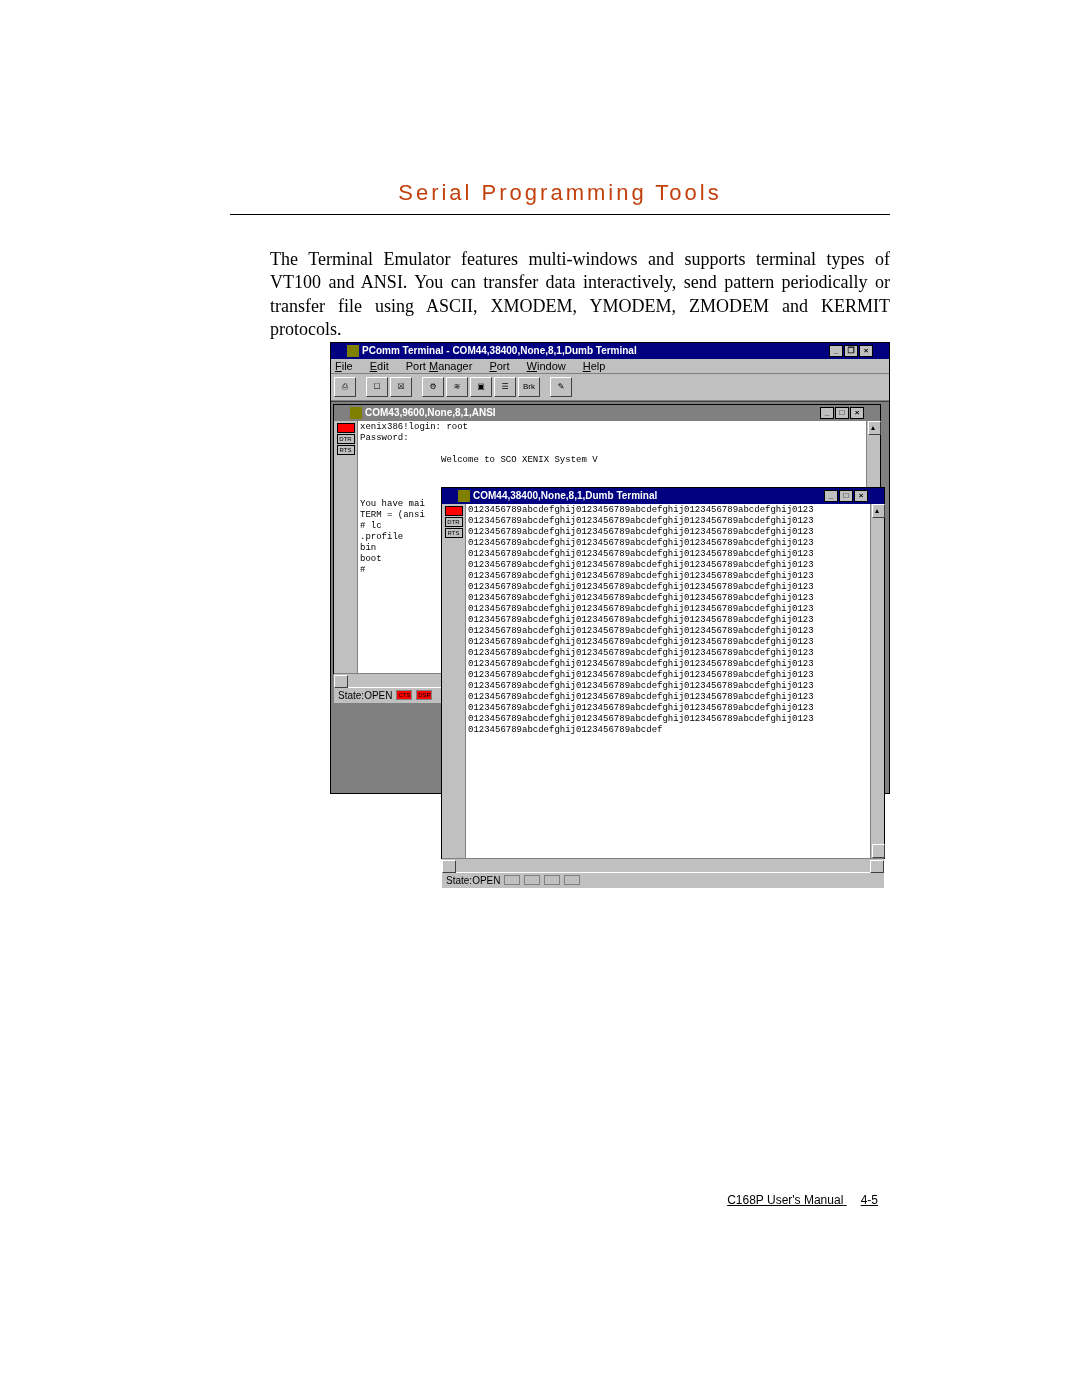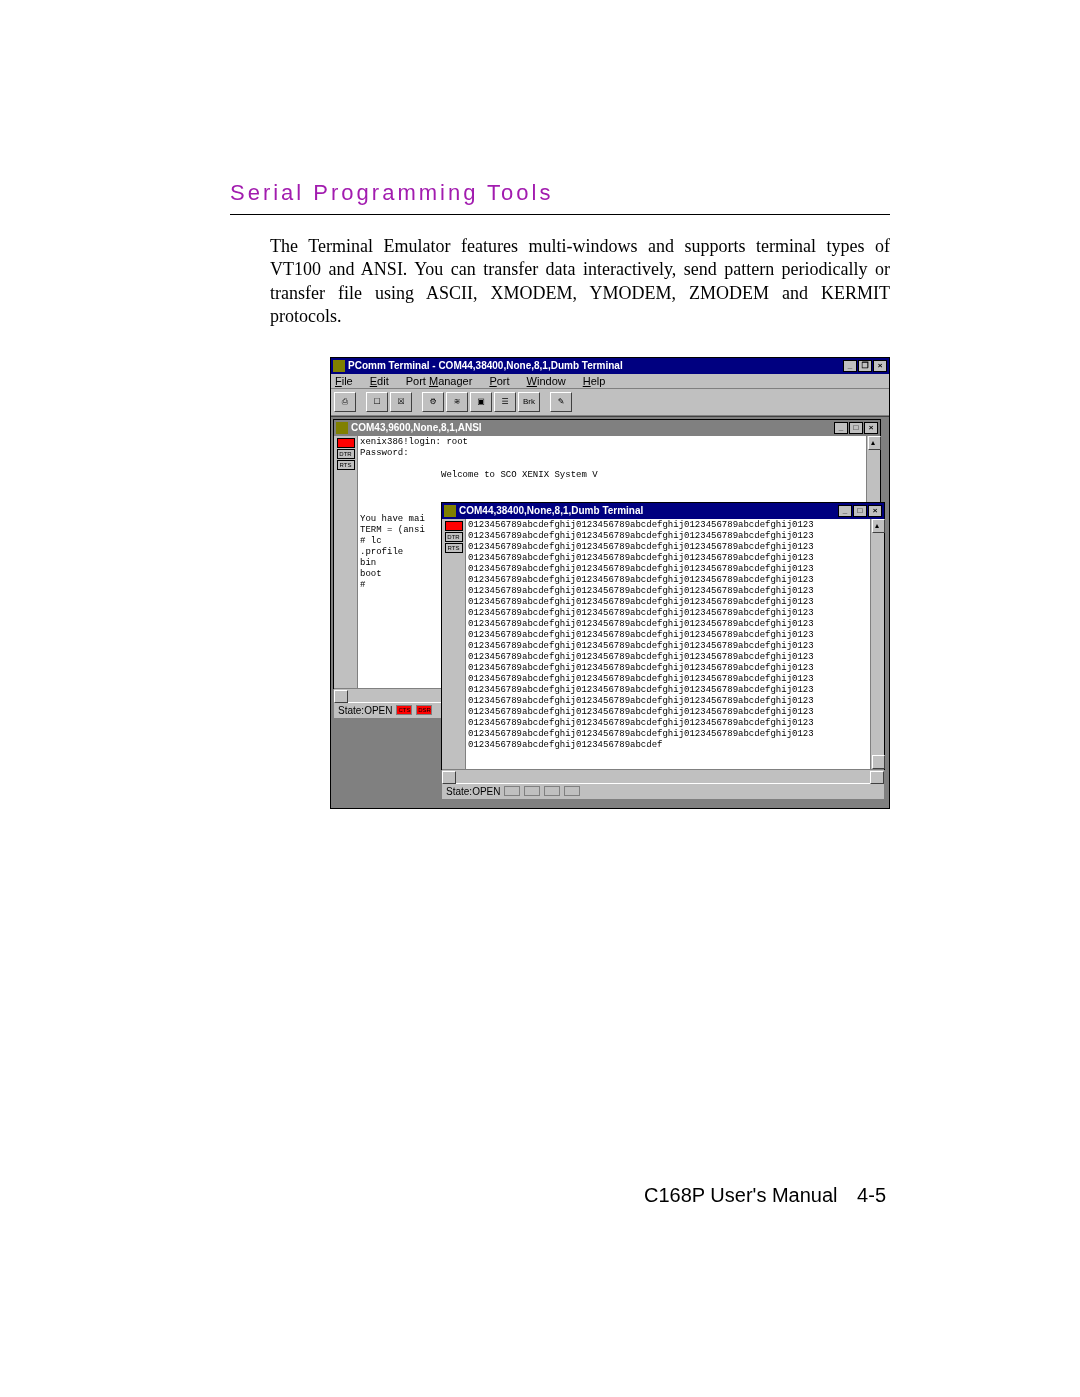--- a/index.html
+++ b/index.html
@@ -10,58 +10,57 @@
     font-family: "Times New Roman", serif;
     position: relative;
   }
   .page {
     padding: 180px 190px 0 230px;
   }
   .chapter-header {
     font-family: Arial, sans-serif;
     font-size: 22px;
     letter-spacing: 3px;
-    color: #a21caf;
-    text-align: left;
+    color: #c2410c;
+    text-align: center;
     padding-bottom: 8px;
     border-bottom: 1px solid #000;
-    margin-bottom: 20px;
+    margin-bottom: 33px;
   }
   .section-title {
     font-family: Arial, sans-serif;
     font-weight: bold;
     font-size: 22px;
     margin-bottom: 18px;
   }
   .body-text {
     font-size: 18px;
     line-height: 1.3;
     text-align: justify;
-    margin-bottom: 28px;
     margin-left: 40px;
   }
   
   .shot-wrap {
     margin-left: 100px;
     width: 560px;
     position: relative;
   }
   .app-window {
     border: 1px solid #000;
     background: #c0c0c0;
     font-family: "MS Sans Serif", Tahoma, sans-serif;
     font-size: 10px;
   }
   .titlebar {
     background: #000080;
     color: #fff;
     display: flex;
     align-items: center;
     height: 16px;
-    padding: 0 2px;
+    padding: 0 16px;
     font-weight: bold;
   }
   .titlebar .ticon {
     width: 12px; height: 12px;
     background: #808000;
     margin-right: 3px;
     display:inline-block;
   }
   .titlebar .ttxt { flex: 1; white-space: nowrap; overflow:hidden; }
   .win-btns { display:flex; gap:1px; }
@@ -106,21 +105,21 @@
     height: 392px;
     position:relative;
     border-top:1px solid #404040;
   }
   .child {
     position:absolute;
     background:#c0c0c0;
     border:1px solid #000;
   }
   .child1 { left:2px; top:2px; width:548px; height:270px; }
-  .child2 { left:110px; top:85px; width:444px; height:268px; }
+  .child2 { left:110px; top:85px; width:444px; height:372px; }
   .child-body {
     display:flex;
     height: calc(100% - 16px);
   }
   .side-ind {
     width:24px;
     background:#c0c0c0;
     border-right:1px solid #808080;
     padding-top:2px;
     display:flex; flex-direction:column; gap:1px; align-items:center;
@@ -186,23 +185,24 @@
   }
   .st-led {
     width:16px; height:10px; border:1px solid #808080;
     background:#c0c0c0;
     font-size:6px; line-height:8px; text-align:center;
   }
   .st-led.on { background:#ff0000; }
   .footer {
     position:absolute;
     bottom:190px;
-    right:194px;
+    right:202px;
     font-family: Arial, sans-serif;
-    font-size:20px;
+    font-size:12px;
+    text-decoration:underline;
   }
   .footer .pg { margin-left:14px; }
 </style>
 </head>
 <body>
 
 <div class="page">
   <div class="chapter-header">Serial Programming Tools</div>
 
   <p class="body-text">The Terminal Emulator features multi-windows and supports terminal types of VT100 and ANSI. You can transfer data interactively, send pattern periodically or transfer file using ASCII, XMODEM, YMODEM, ZMODEM and KERMIT protocols.</p>

